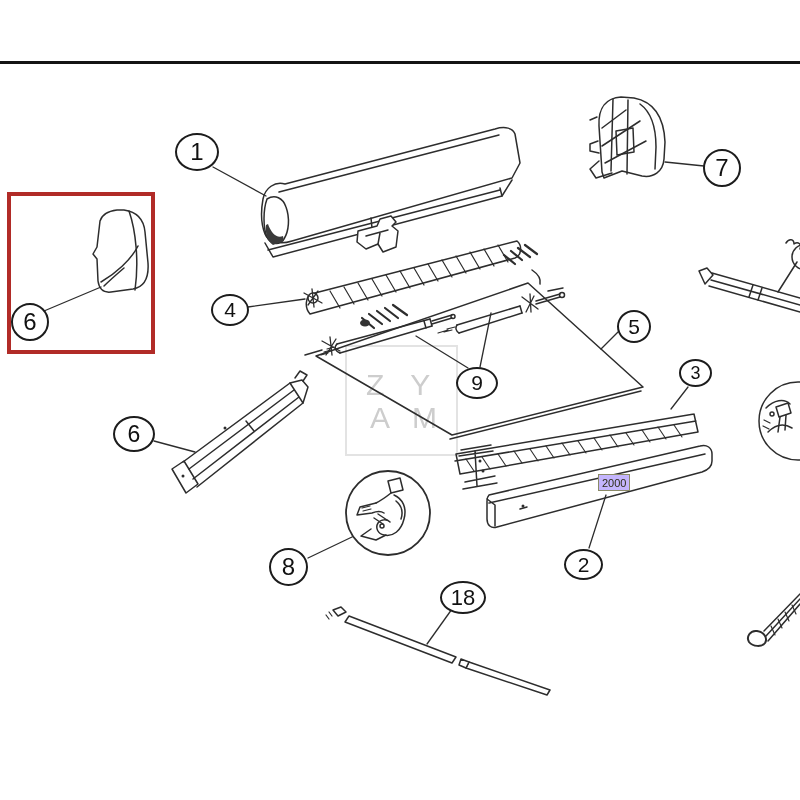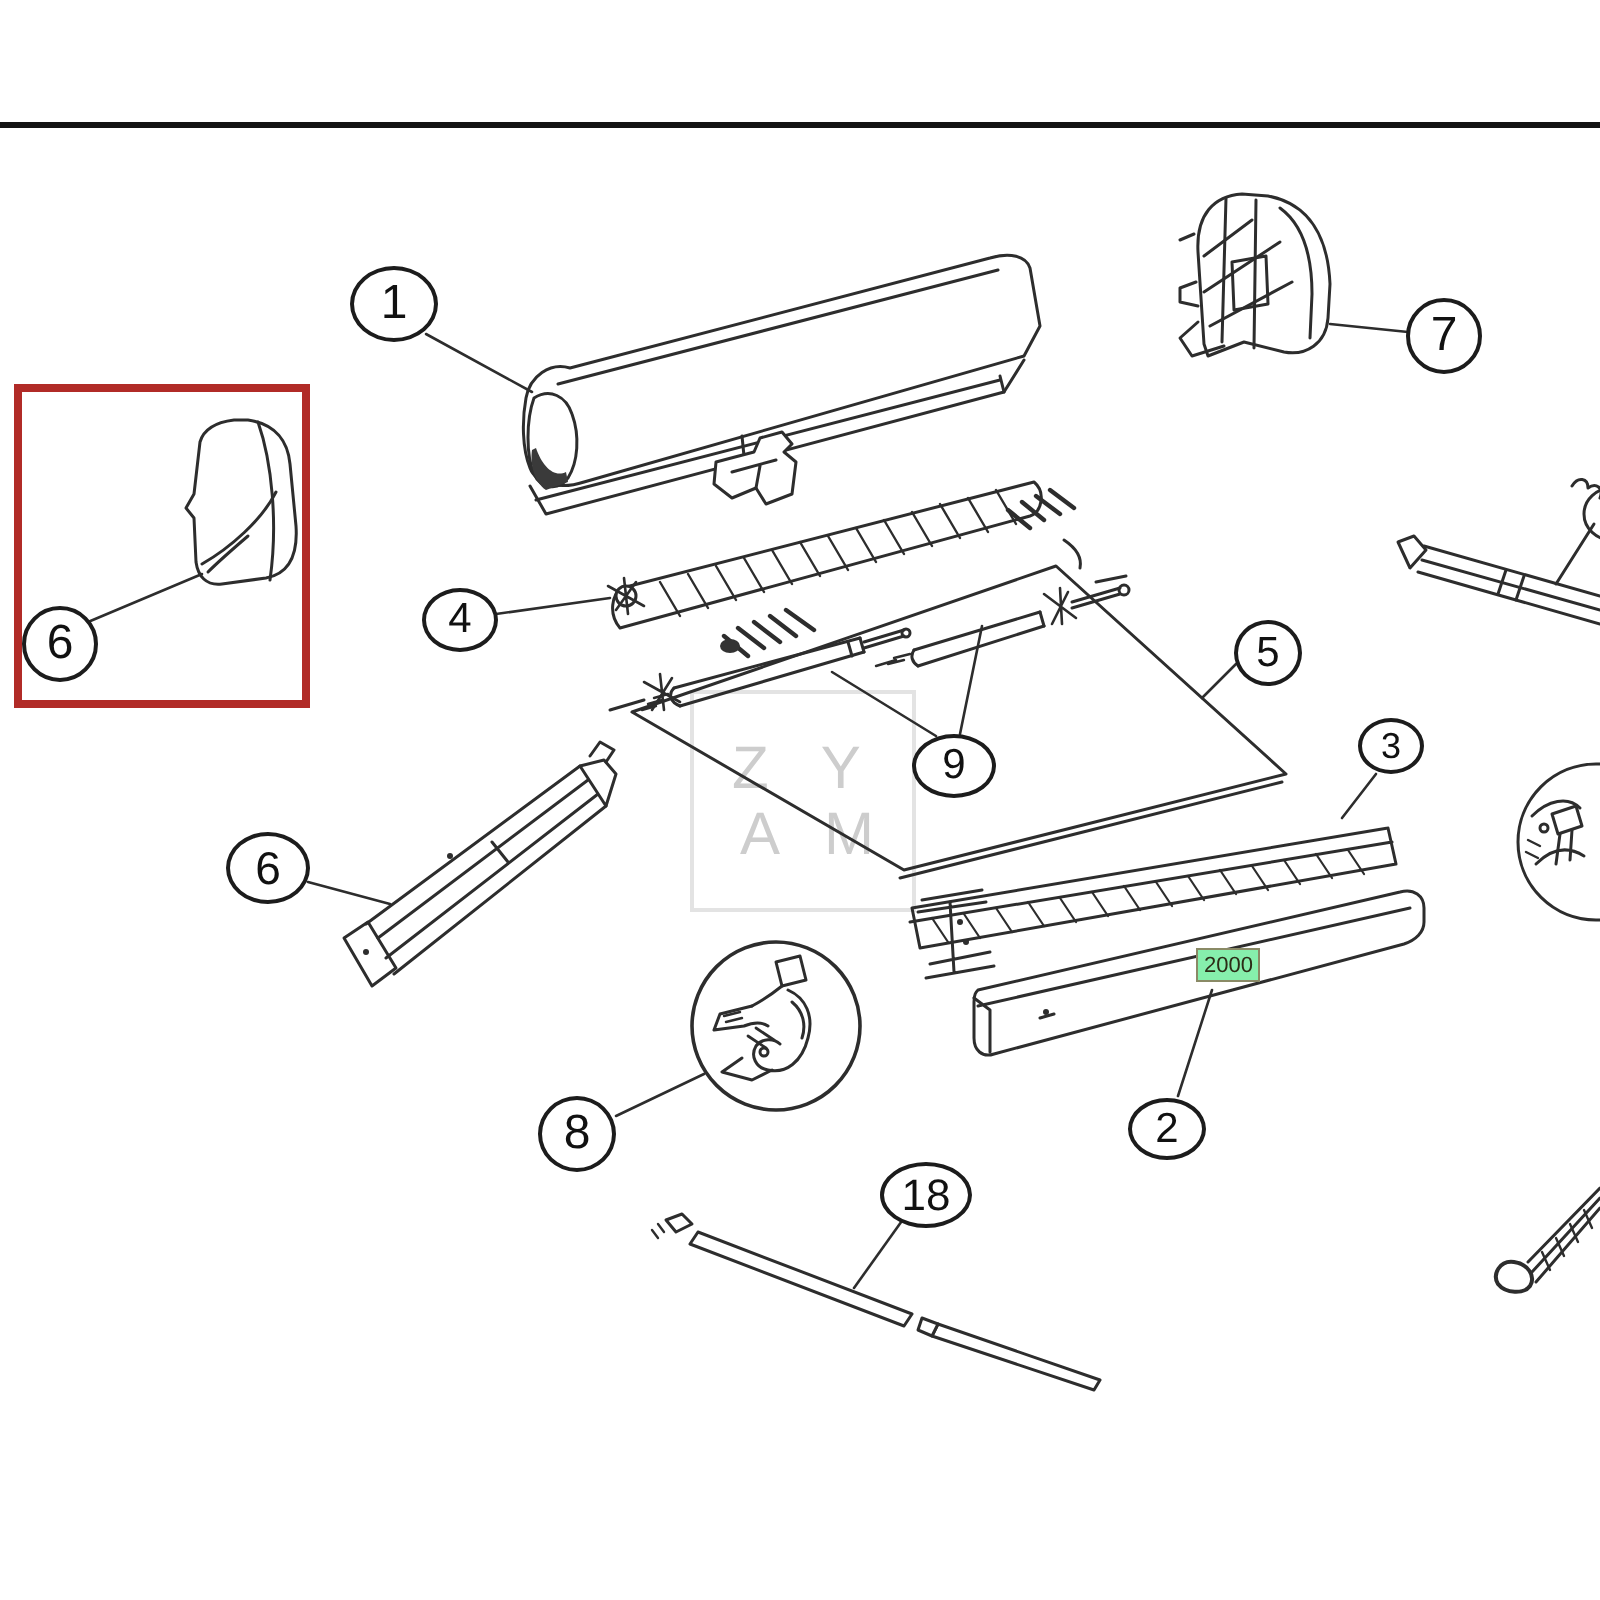--- a/index.html
+++ b/index.html
@@ -5,21 +5,21 @@
   html,body{margin:0;padding:0;background:#fff;}
   #stage{position:relative;width:800px;height:800px;background:#ffffff;overflow:hidden;
          font-family:"Liberation Sans",sans-serif;}
   .top-rule{position:absolute;left:0;top:61px;width:800px;height:3px;background:#141414;}
   .highlight-box{position:absolute;left:7px;top:192px;width:148px;height:162px;
                  border:4px solid #b12b27;box-sizing:border-box;background:transparent;}
   .callout{position:absolute;border:2px solid #1c1c1c;border-radius:50%;background:#fff;
            display:flex;align-items:center;justify-content:center;color:#111;
            box-sizing:border-box;font-family:"Liberation Sans",sans-serif;}
   .size-label{position:absolute;left:598px;top:474px;height:17px;line-height:16px;
-              padding:0 3px;background:#86efac;border:1px solid #8a8a66;color:#2c2c16;
+              padding:0 3px;background:#c4b5fd;border:1px solid #8a8a66;color:#2c2c16;
               font-size:11px;box-sizing:border-box;z-index:6;}
   .watermark{position:absolute;color:#cdcdcd;font-size:30px;font-weight:400;z-index:1;}
   .wm1{left:366px;top:368px;letter-spacing:26px;}
   .wm2{left:370px;top:401px;letter-spacing:22px;}
   .wm-box{position:absolute;left:345px;top:345px;width:113px;height:111px;
           border:2px solid #e3e3e3;box-sizing:border-box;z-index:0;}
   svg{position:absolute;left:0;top:0;z-index:2;}
   .cl{z-index:5;}
 </style>
 </head>

